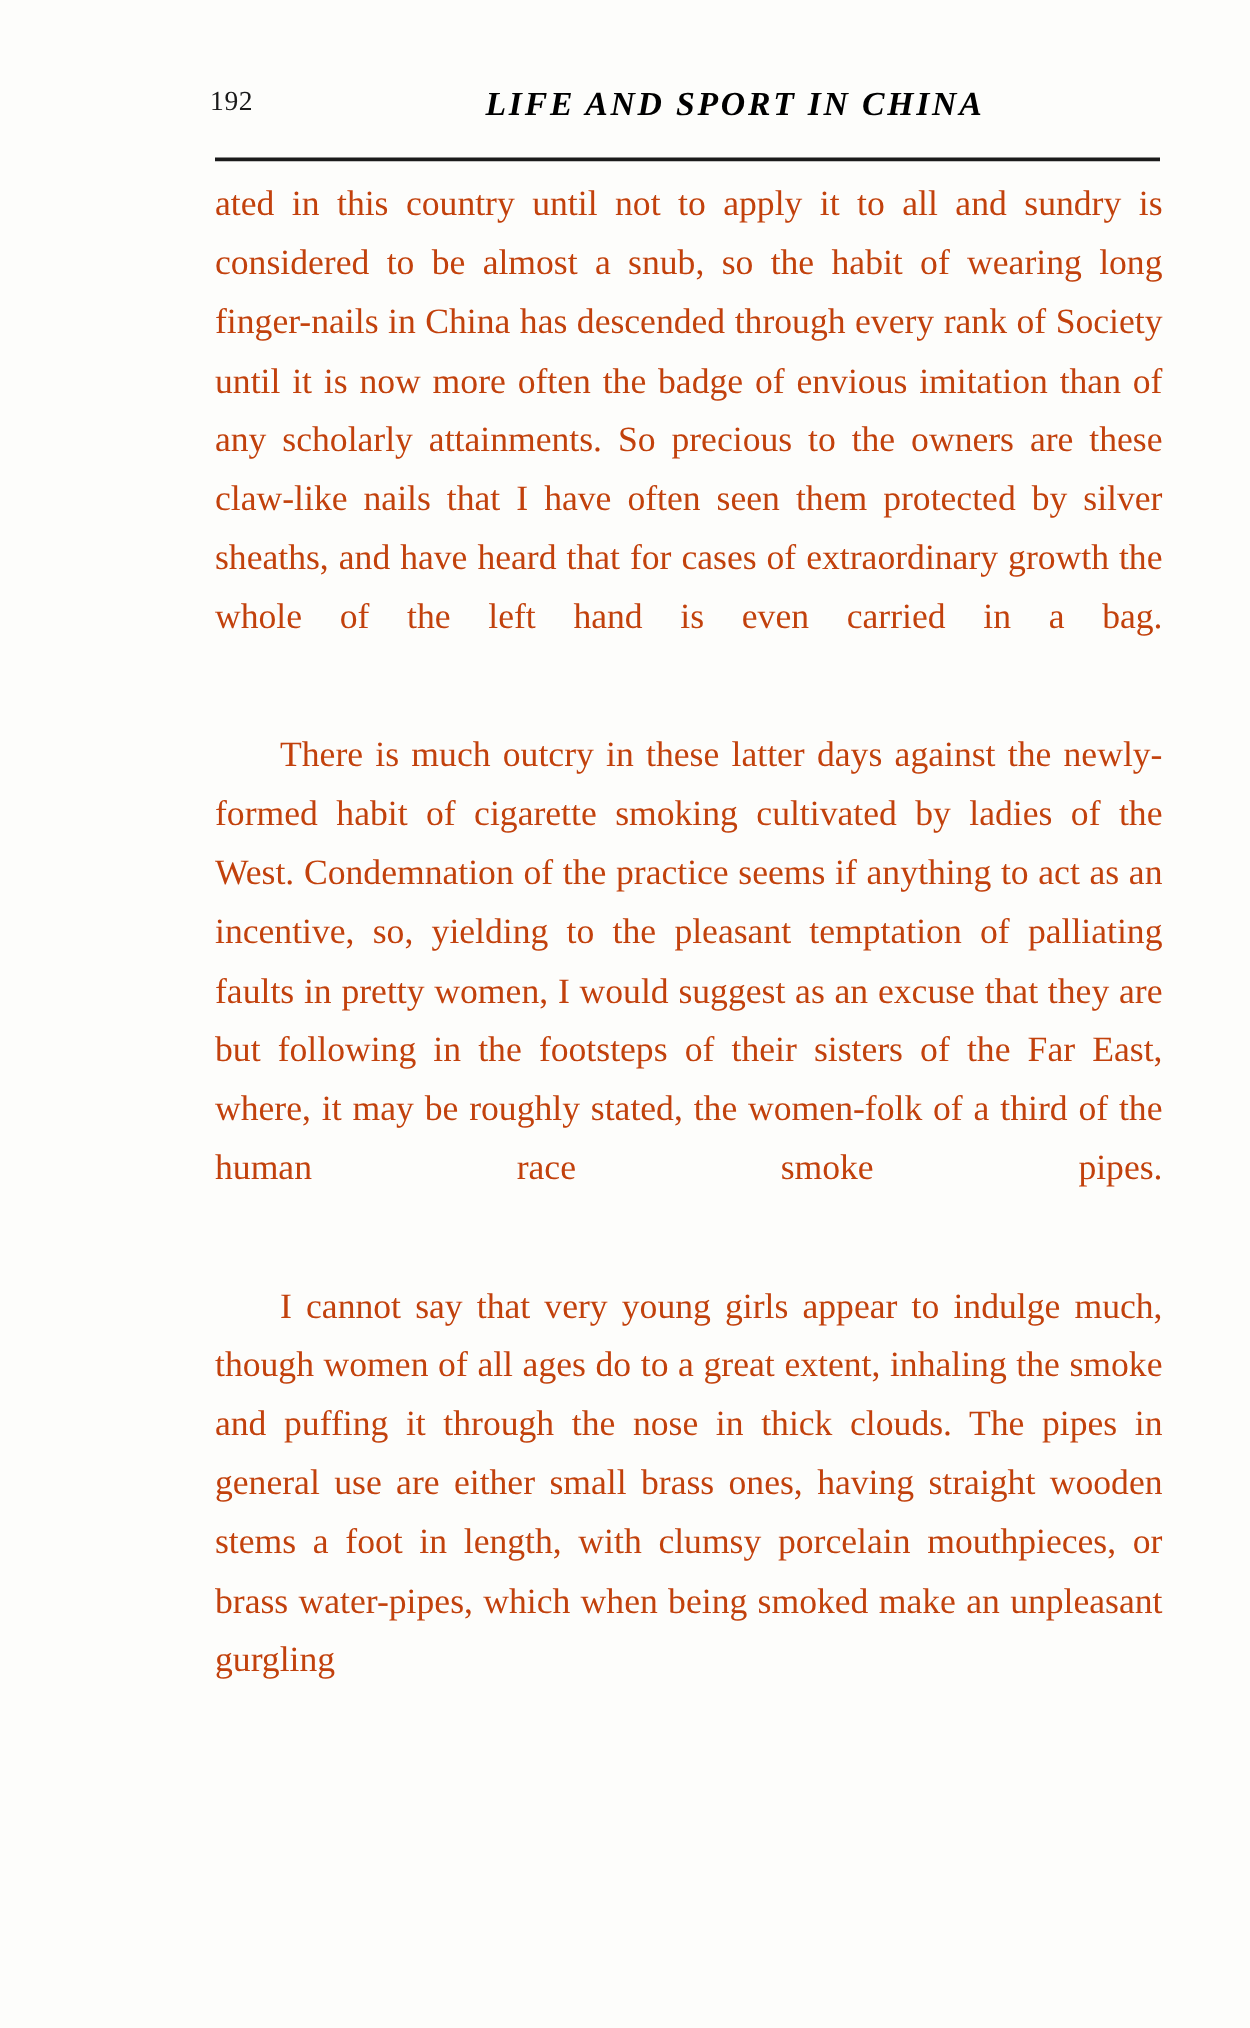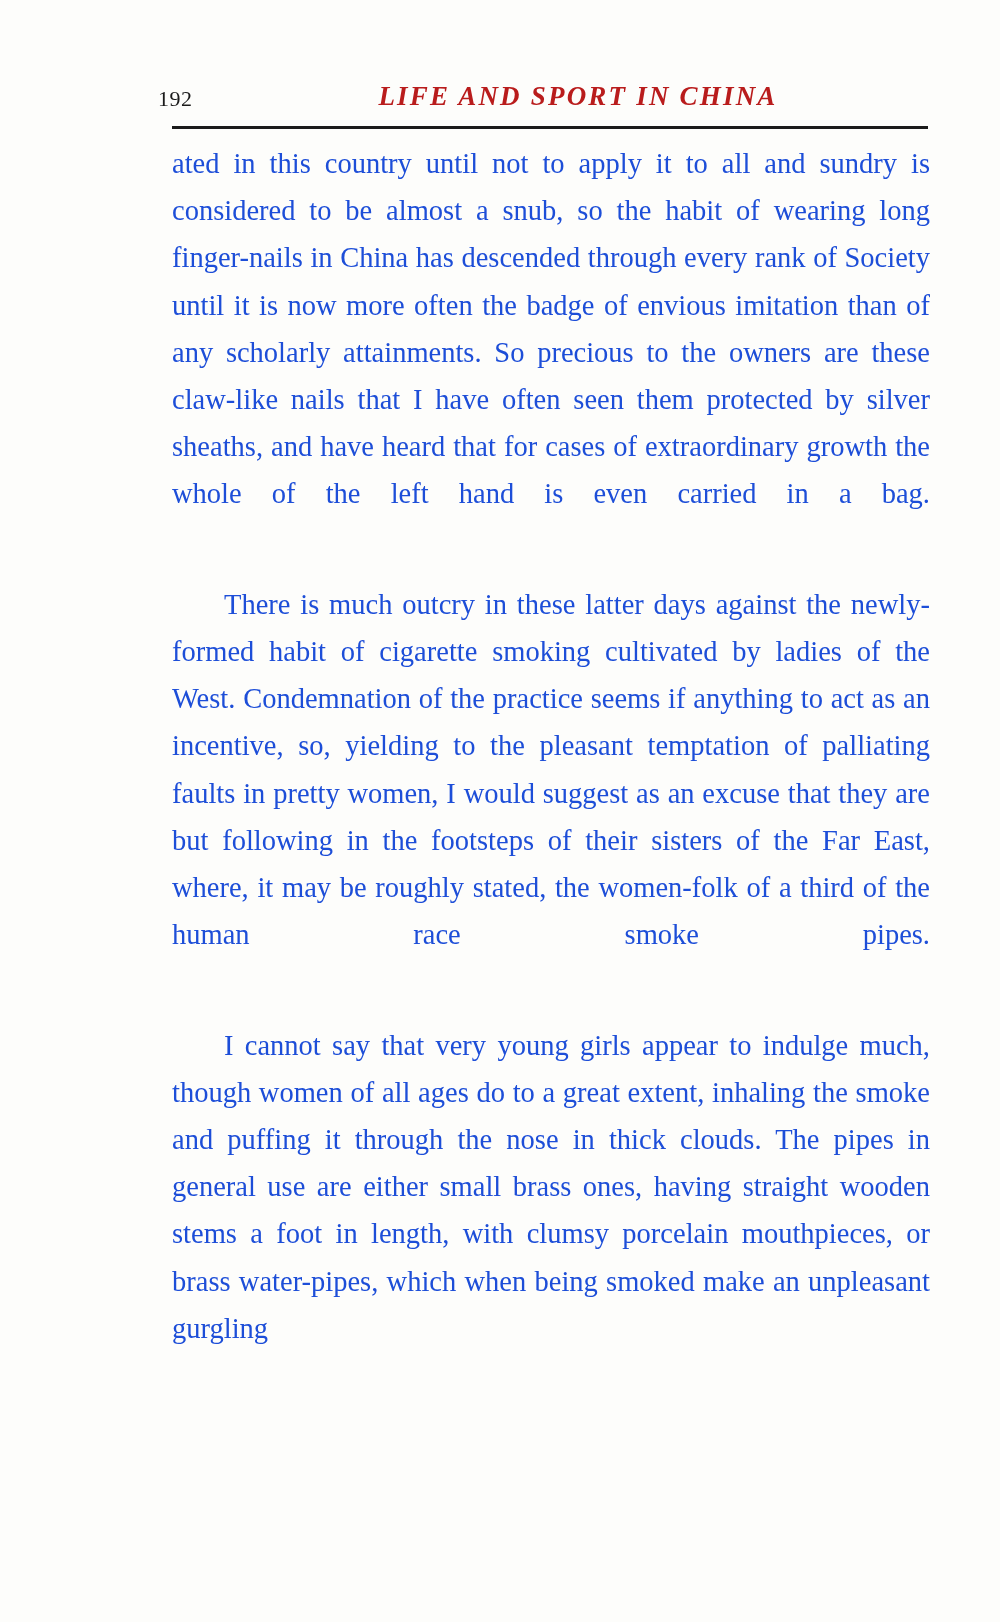--- a/index.html
+++ b/index.html
@@ -18,44 +18,44 @@
     position: relative;
     width: 1000px;
     height: 1622px;
     box-sizing: border-box;
     padding: 0;
     background: #fdfdfb;
   }
   .header {
     position: absolute;
     top: 68px;
-    left: 158px;
+    left: 168px;
     width: 760px;
     height: 44px;
     display: flex;
-    align-items: flex-end;
+    align-items: flex-start;
   }
   .folio {
     font-family: "Liberation Serif", serif;
     font-size: 22px;
     letter-spacing: 0.5px;
     color: #1a1a1a;
     width: 120px;
     text-align: left;
     font-variant: normal;
   }
   .running-title {
     flex: 1;
     text-align: center;
     font-family: "Liberation Serif", serif;
     font-style: italic;
     font-weight: bold;
     font-size: 27px;
     letter-spacing: 2.2px;
-    color: #b91c1c;
+    color: #000000;
     padding-right: 40px;
   }
   .rule {
     position: absolute;
     top: 126px;
     left: 172px;
     width: 756px;
     height: 3px;
     background: #1b1b1b;
   }
@@ -64,21 +64,21 @@
     top: 140px;
     left: 172px;
     width: 758px;
   }
   .para {
     margin: 0;
     font-size: 28.5px;
     line-height: 47.2px;
     text-align: justify;
     text-justify: inter-word;
-    color: #1d4ed8;
+    color: #c2410c;
     font-family: "Liberation Serif", serif;
     hyphens: none;
   }
   .para.indent {
     text-indent: 52px;
   }
   .para + .para {
     margin-top: 16px;
   }
   

